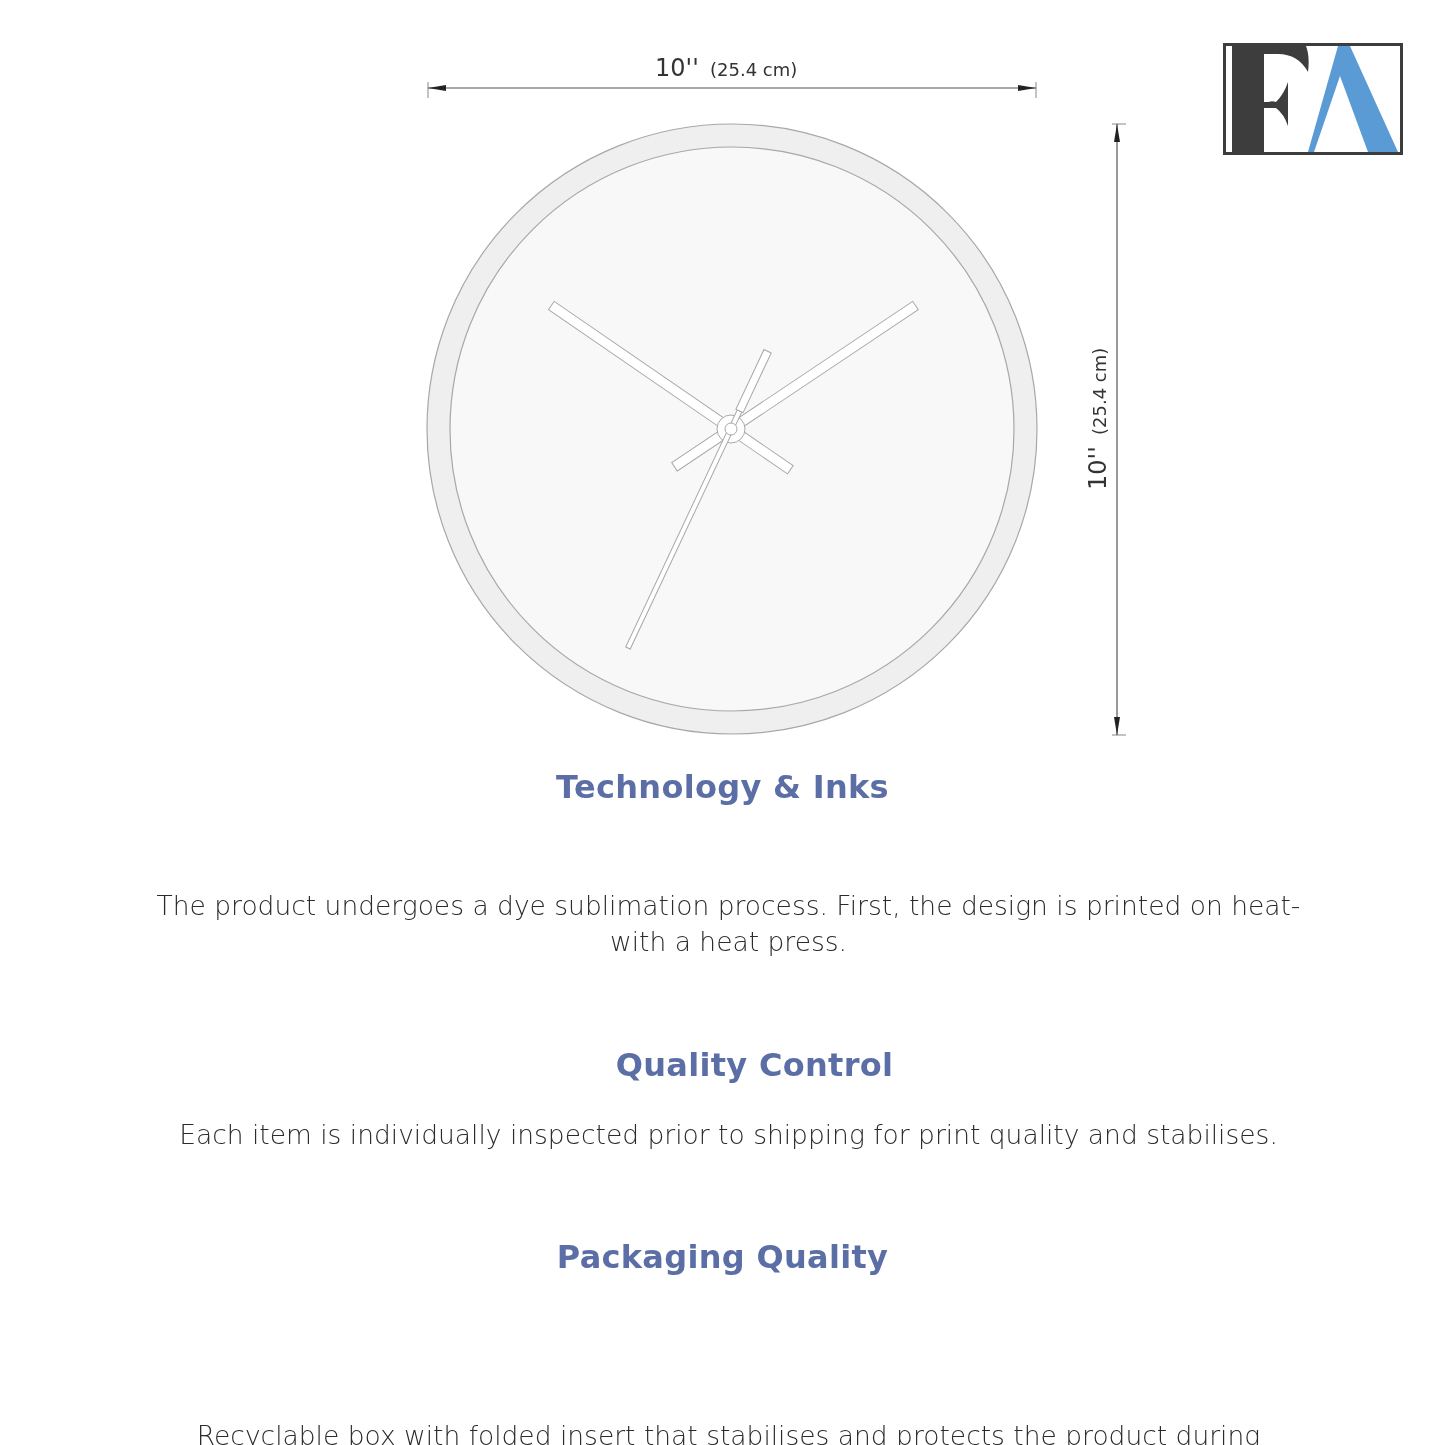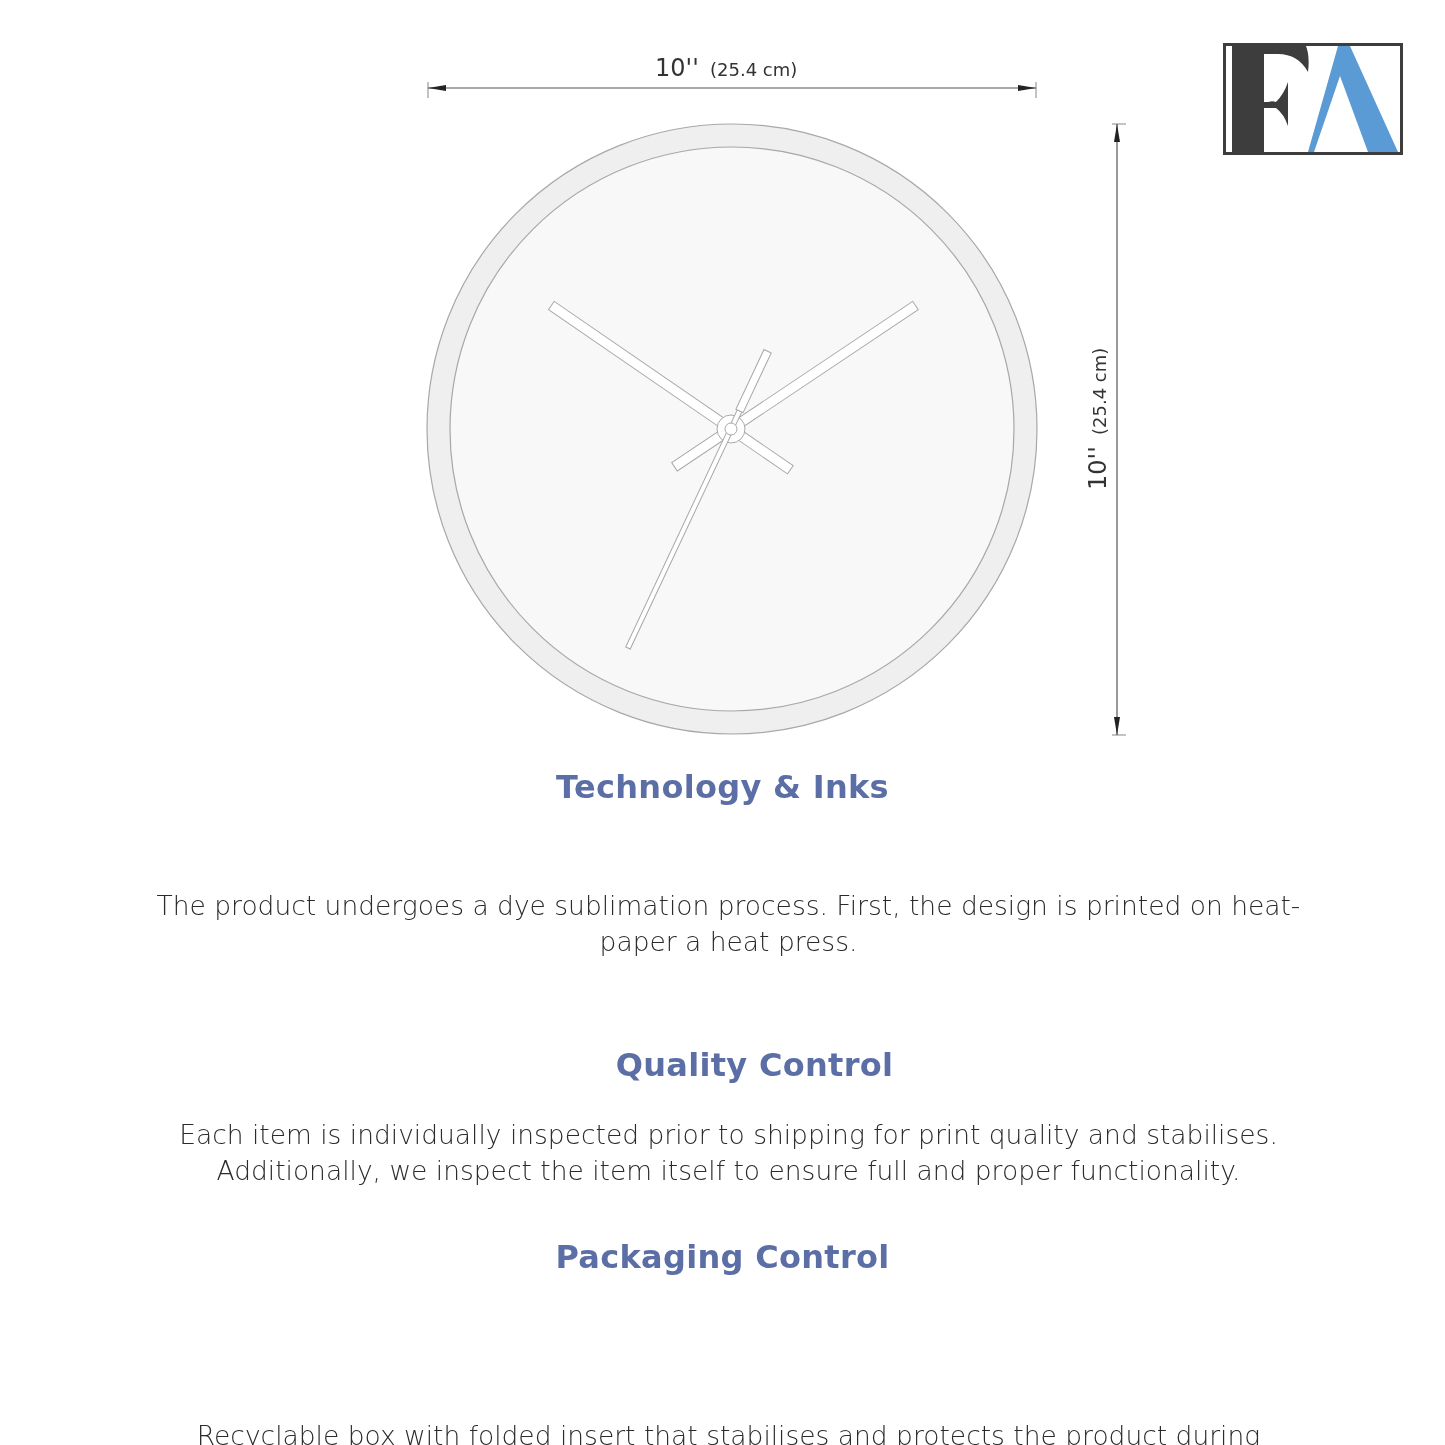--- a/index.html
+++ b/index.html
@@ -77,25 +77,24 @@
     <path d="M38 56 L50 56 Q58 48 62 36 L62 80 Q58 68 50 62 L38 62 Z" fill="#3d3d3d"></path>
     <path d="M38 58 Q44 54 50 56 L50 62 Q44 62 38 60 Z" fill="#3d3d3d"></path>
 
     <polygon points="112,0 124,0 172,106 142,106 114,30 88,106 82,106" fill="#5b9bd5"></polygon>
   </svg>
 </div>
 
 <div class="section-title" style="top:768px;">Technology &amp; Inks</div>
 <div class="section-body" style="top:888px;">
   <span>The product undergoes a dye sublimation process. First, the design is printed on heat-</span>
-  <span>paper a heat press.</span>
+  <span>with a heat press.</span>
 </div>
 
 <div class="section-title" style="top:1046px;margin-left:32px;">Quality Control</div>
 <div class="section-body" style="top:1117px;">
   <span>Each item is individually inspected prior to shipping for print quality and stabilises.</span>
-  <span>Additionally, we inspect the item itself to ensure full and proper functionality.</span>
 </div>
 
-<div class="section-title" style="top:1238px;">Packaging Control</div>
+<div class="section-title" style="top:1238px;">Packaging Quality</div>
 <div class="section-body" style="top:1386px;margin-top:32px;">
   <span>Recyclable box with folded insert that stabilises and protects the product during</span>
 </div>
 
 </body></html>

